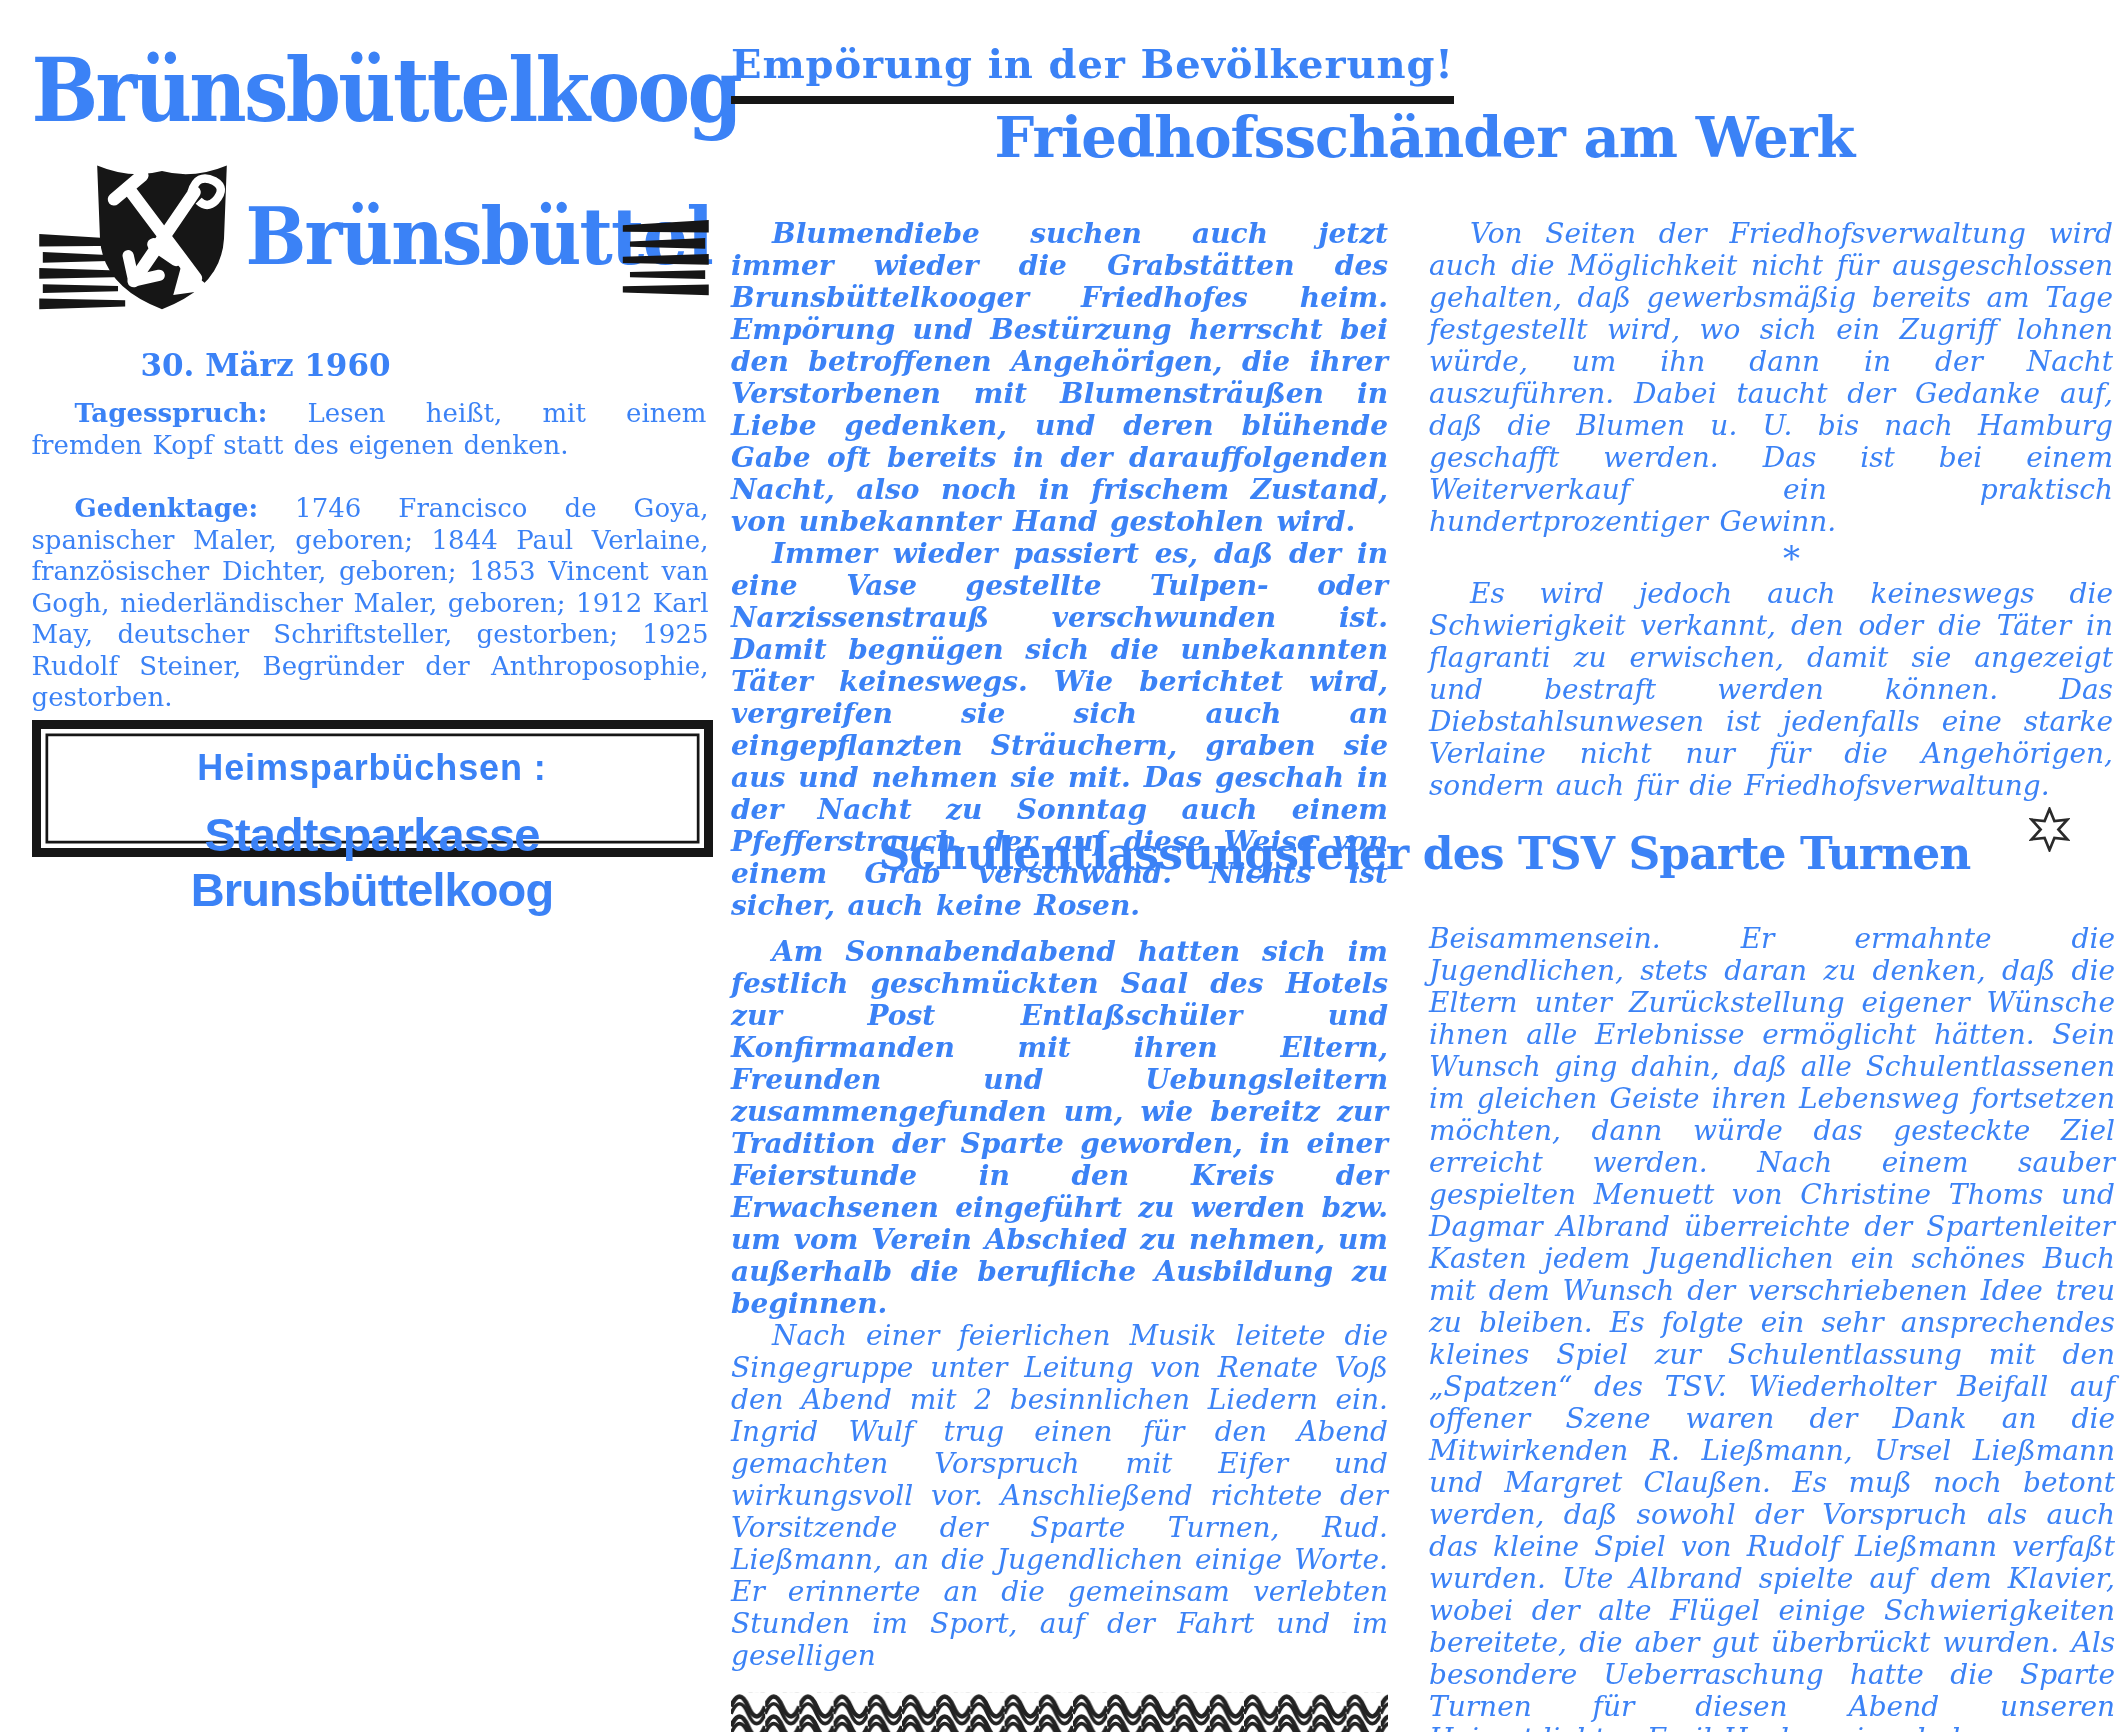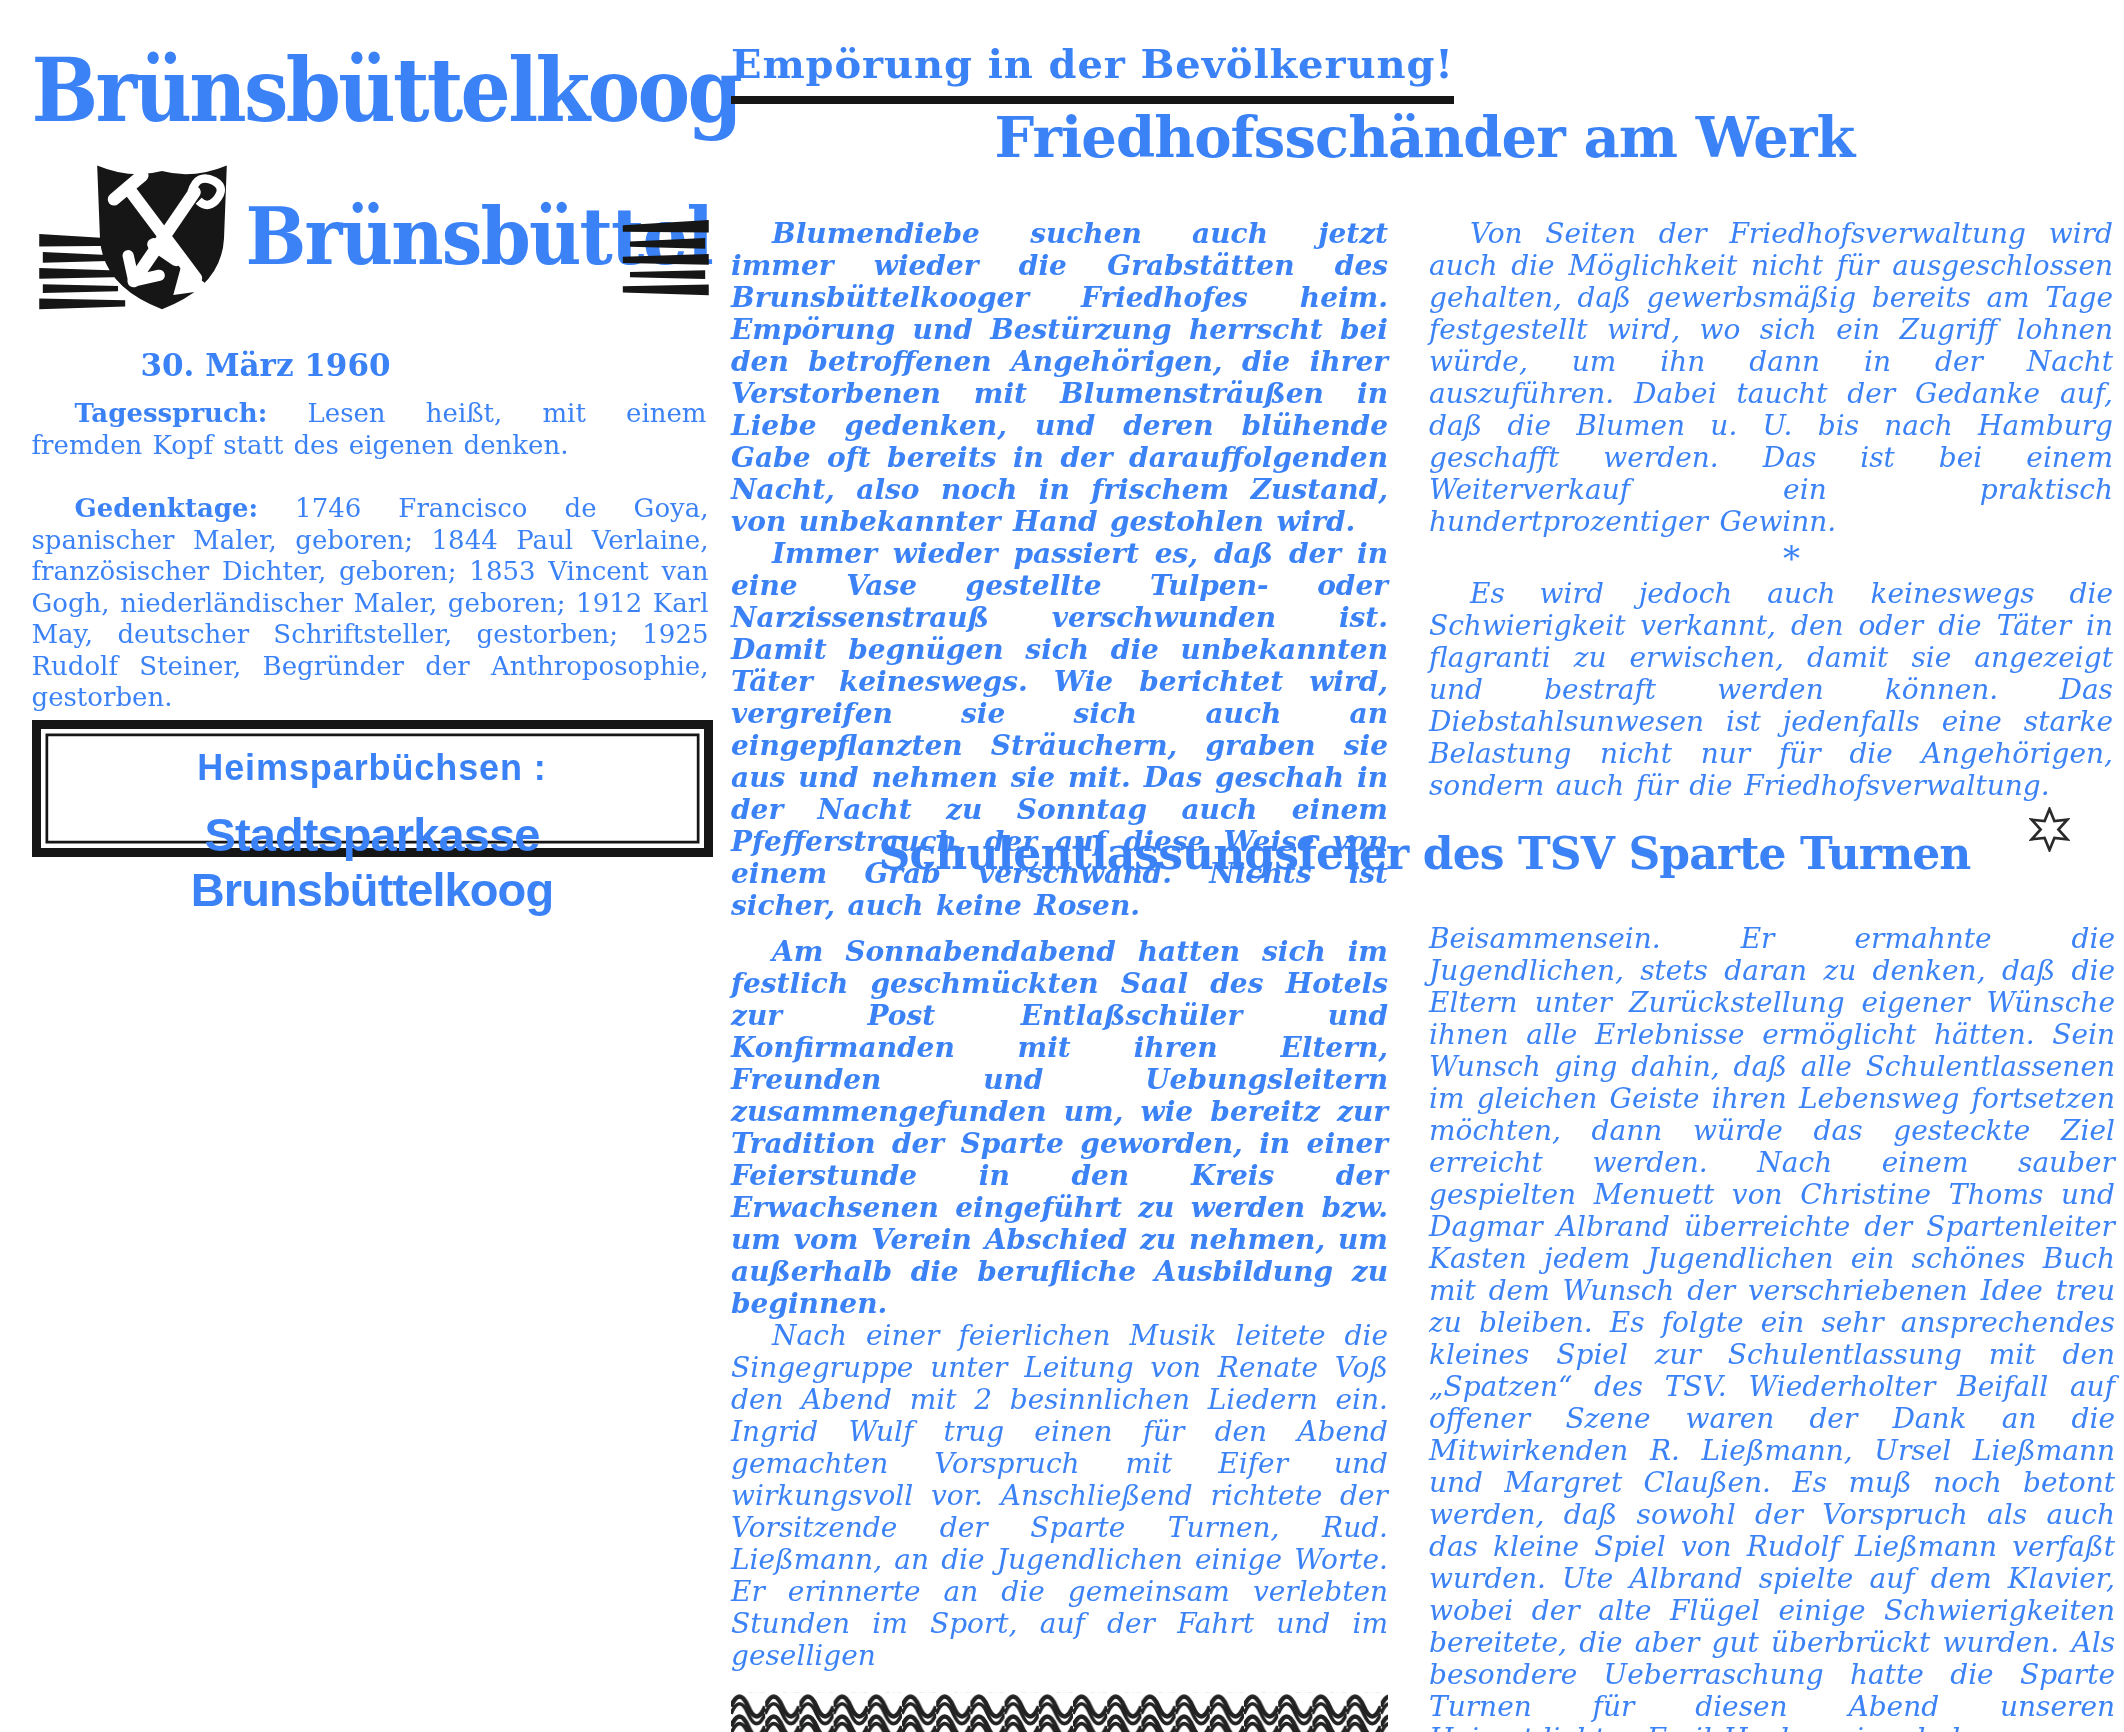--- a/index.html
+++ b/index.html
@@ -135,21 +135,21 @@
   <div class="abs headline1">Friedhofsschänder am Werk</div>
 
   <div class="abs body-col a1c1">
     <p class="bold">Blumendiebe suchen auch jetzt immer wieder die Grabstätten des Brunsbüttelkooger Friedhofes heim. Empörung und Bestürzung herrscht bei den betroffenen Angehörigen, die ihrer Verstorbenen mit Blumensträußen in Liebe gedenken, und deren blühende Gabe oft bereits in der darauffolgenden Nacht, also noch in frischem Zustand, von unbekannter Hand gestohlen wird.</p>
     <p class="bold">Immer wieder passiert es, daß der in eine Vase gestellte Tulpen- oder Narzissenstrauß verschwunden ist. Damit begnügen sich die unbekannten Täter keineswegs. Wie berichtet wird, vergreifen sie sich auch an eingepflanzten Sträuchern, graben sie aus und nehmen sie mit. Das geschah in der Nacht zu Sonntag auch einem Pfefferstrauch, der auf diese Weise von einem Grab verschwand. Nichts ist sicher, auch keine Rosen.</p>
   </div>
 
   <div class="abs body-col a1c2">
     <p>Von Seiten der Friedhofsverwaltung wird auch die Möglichkeit nicht für ausgeschlossen gehalten, daß gewerbsmäßig bereits am Tage festgestellt wird, wo sich ein Zugriff lohnen würde, um ihn dann in der Nacht auszuführen. Dabei taucht der Gedanke auf, daß die Blumen u. U. bis nach Hamburg geschafft werden. Das ist bei einem Weiterverkauf ein praktisch hundertprozentiger Gewinn.</p>
     <p class="sep-star">*</p>
-    <p>Es wird jedoch auch keineswegs die Schwierigkeit verkannt, den oder die Täter in flagranti zu erwischen, damit sie angezeigt und bestraft werden können. Das Diebstahlsunwesen ist jedenfalls eine starke Belastung nicht nur für die Angehörigen, sondern auch für die Friedhofsverwaltung.</p>
+    <p>Es wird jedoch auch keineswegs die Schwierigkeit verkannt, den oder die Täter in flagranti zu erwischen, damit sie angezeigt und bestraft werden können. Das Diebstahlsunwesen ist jedenfalls eine starke Verlaine nicht nur für die Angehörigen, sondern auch für die Friedhofsverwaltung.</p>
     <div class="end-star">
       <svg width="41" height="45" viewBox="0 0 46 50">
         <path d="M23 2 L28.5 15.5 L43 14 L33 25 L43 36 L28.5 34.5 L23 48 L17.5 34.5 L3 36 L13 25 L3 14 L17.5 15.5 Z" fill="#ffffff" stroke="#2a2a2a" stroke-width="3"></path>
       </svg>
     </div>
   </div>
 
   <div class="abs headline2">Schulentlassungsfeier des TSV Sparte Turnen</div>
 
   <div class="abs body-col a2c1">

